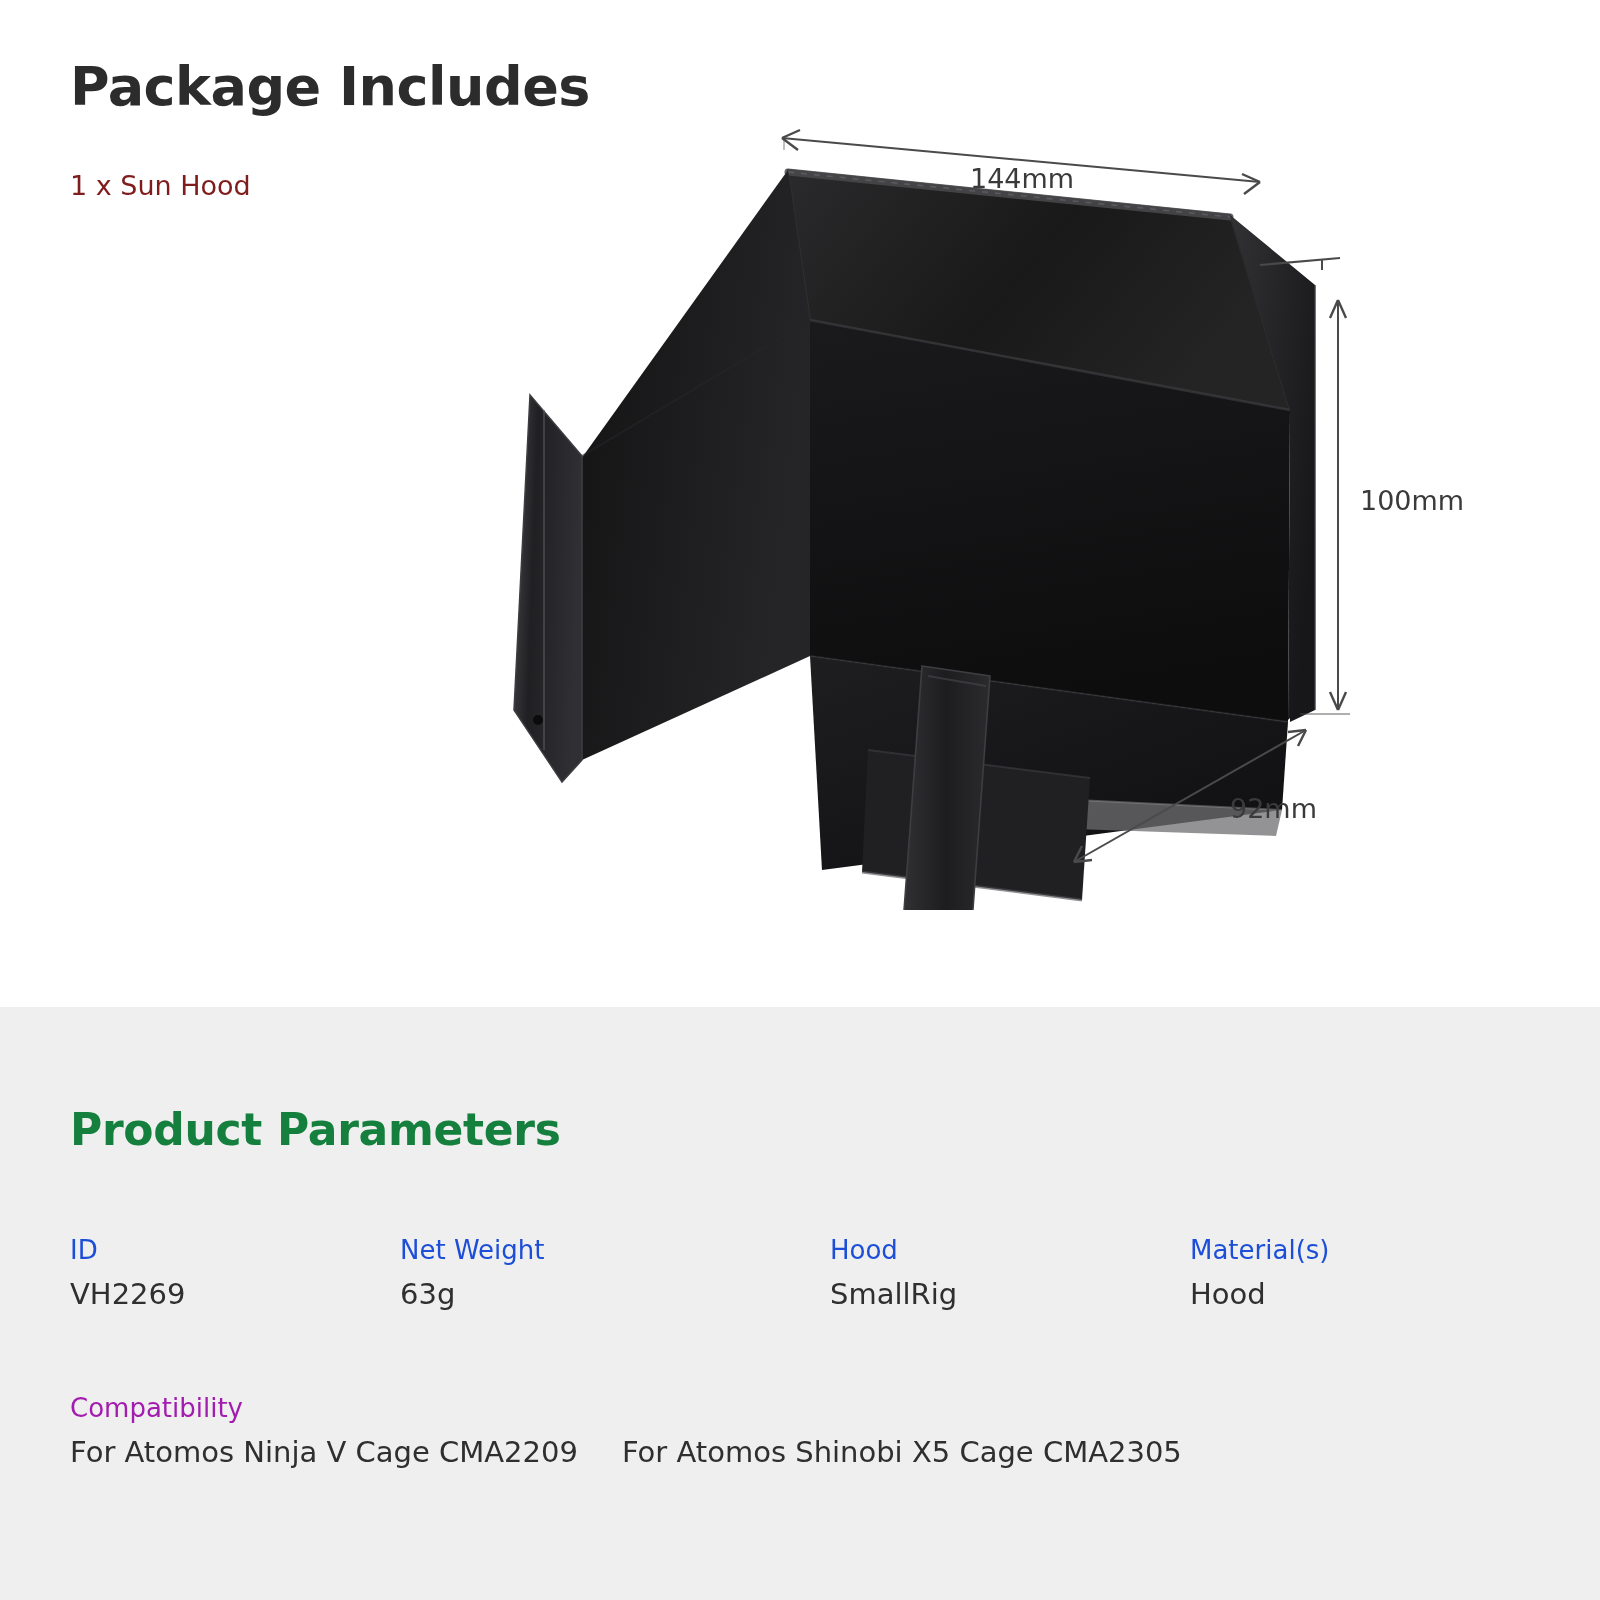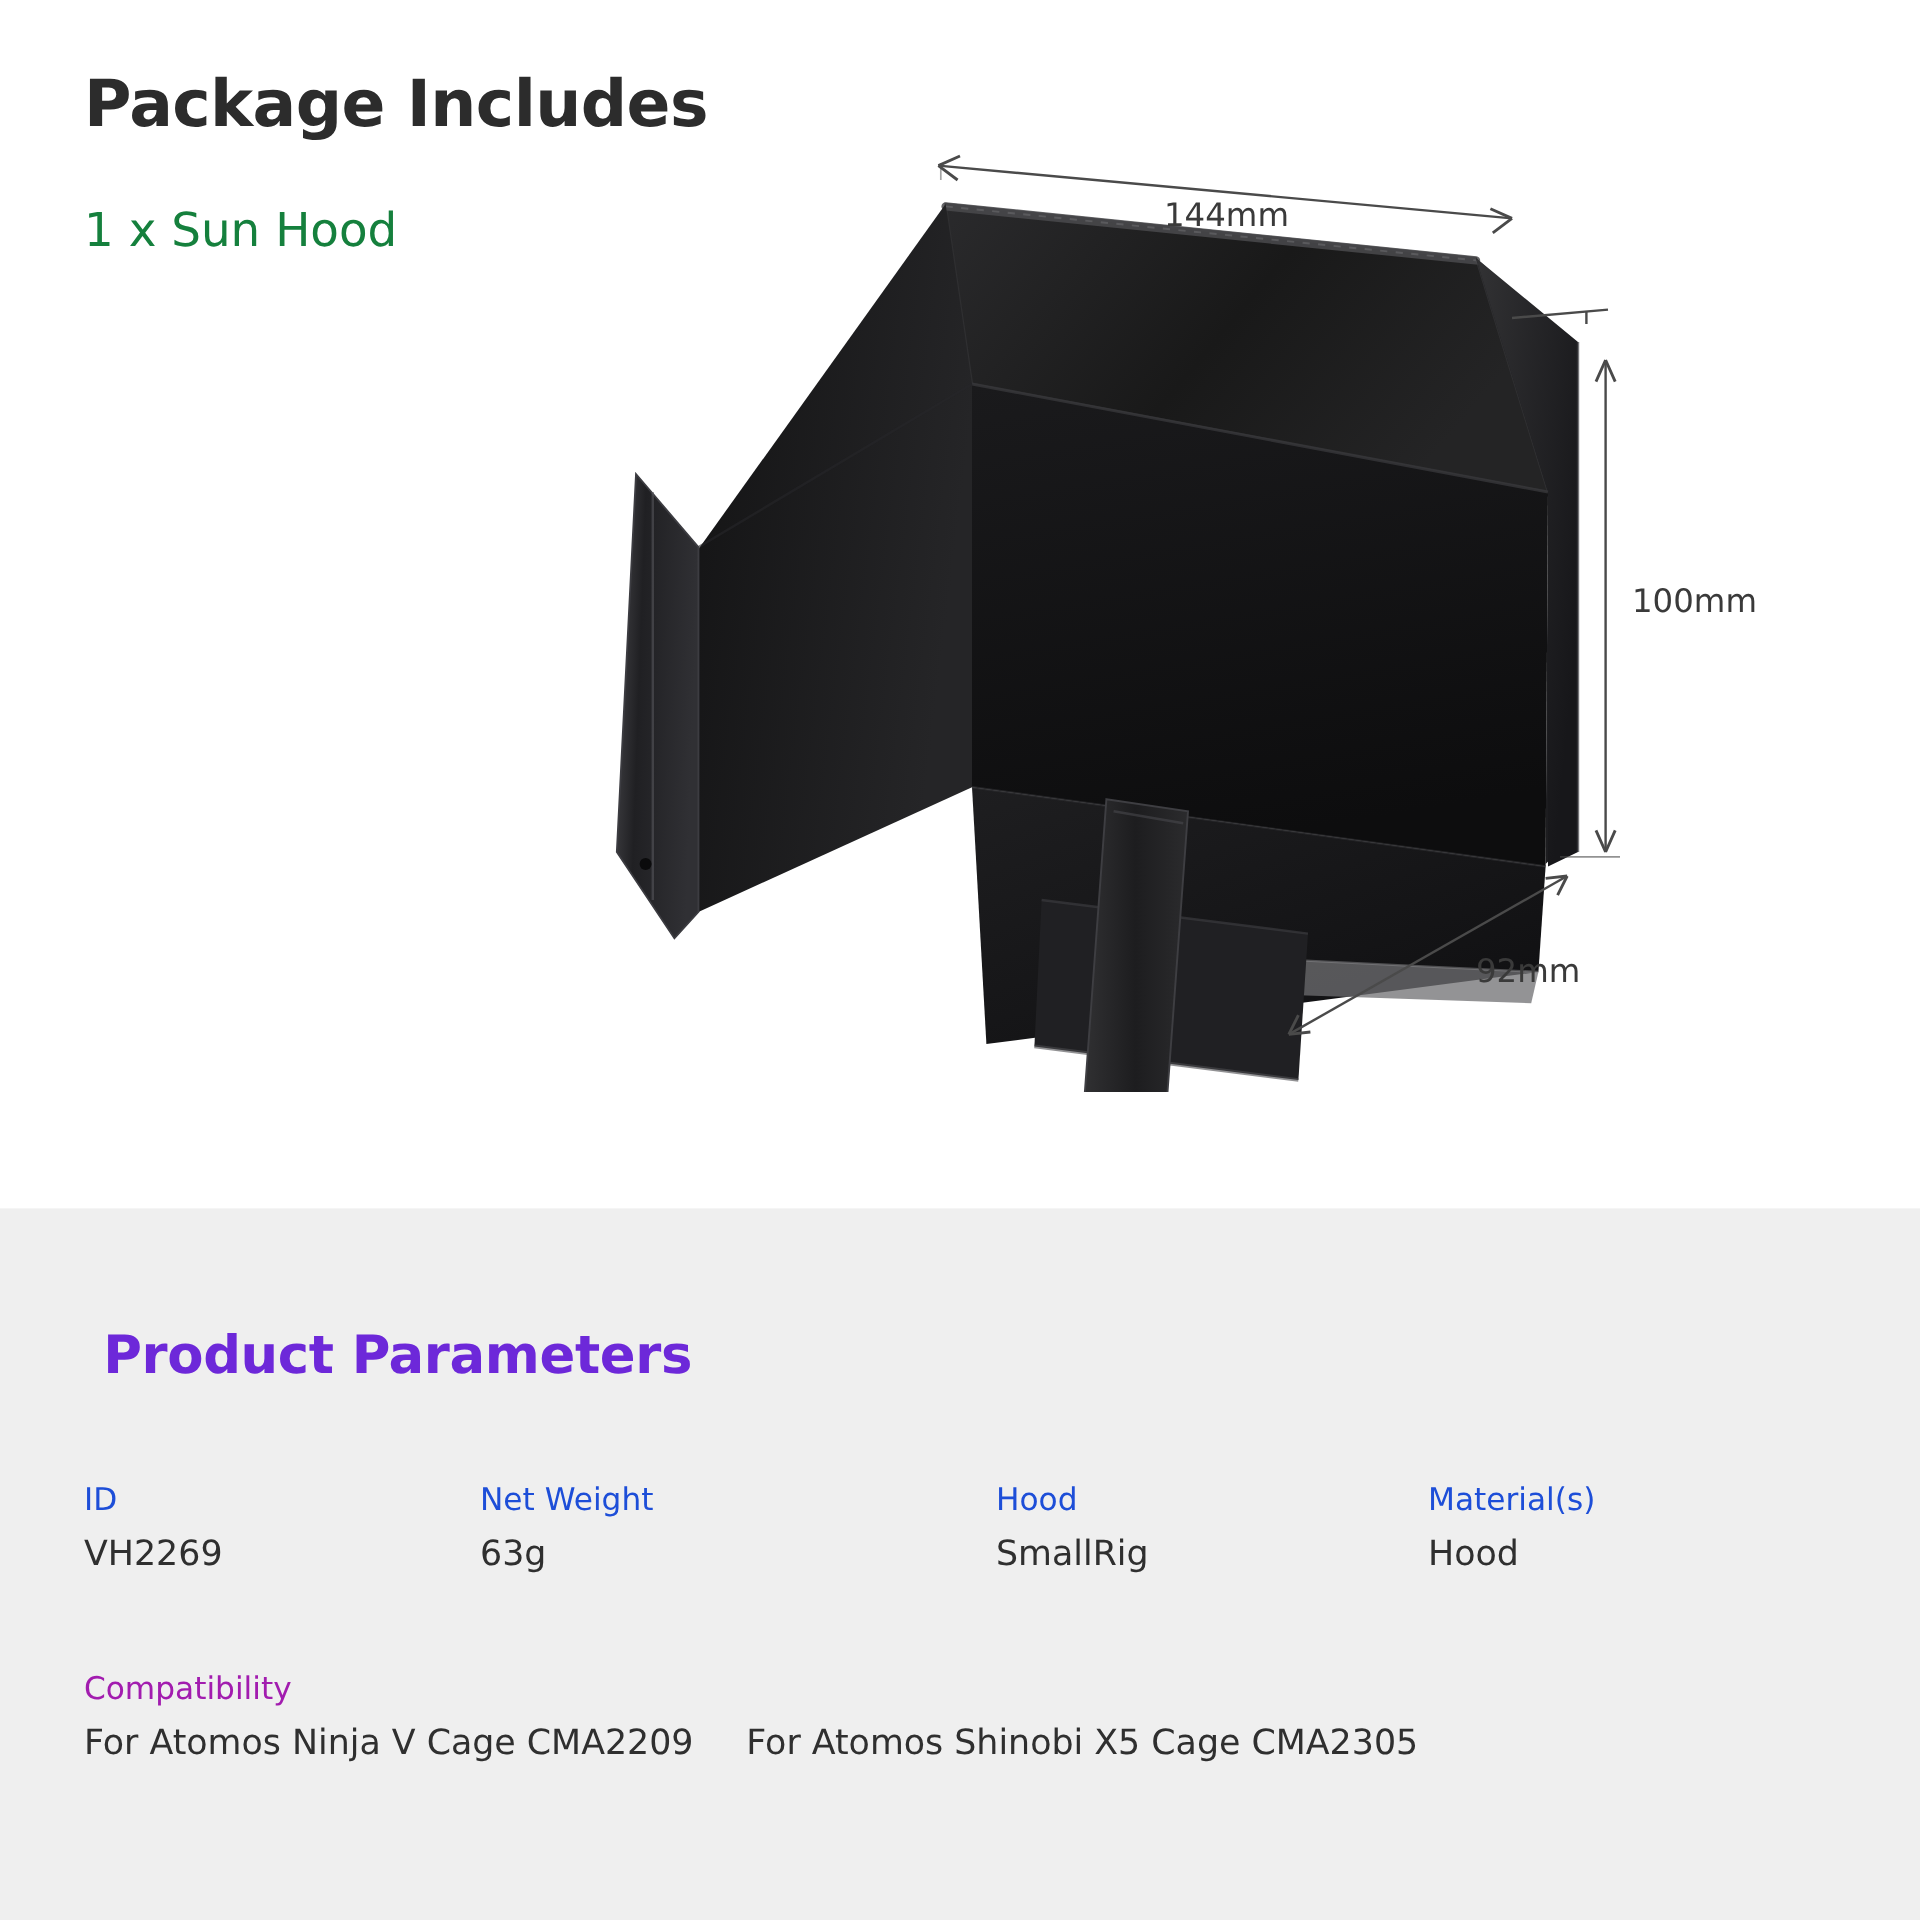--- a/index.html
+++ b/index.html
@@ -29,22 +29,22 @@
     position: absolute;
     left: 70px; top: 55px;
     font-size: 54px;
     font-weight: bold;
     color: #2c2c2c;
     letter-spacing: -0.5px;
   }
   .package-item {
     position: absolute;
     left: 70px; top: 170px;
-    font-size: 39px;
-    color: #15803d;
+    font-size: 27px;
+    color: #7f1d1d;
   }
 
   
   .product-figure {
     position: absolute;
     left: 470px; top: 110px;
     width: 1010px;
     height: 800px;
   }
   .hood-svg { display: block; }
@@ -52,24 +52,24 @@
   
   .bottom-section {
     position: absolute;
     left: 0; top: 1007px;
     width: 1600px;
     height: 593px;
     background: #efefef;
   }
   .params-title {
     position: absolute;
-    left: 86px; top: 97px;
+    left: 70px; top: 97px;
     font-size: 44px;
     font-weight: bold;
-    color: #6d28d9;
+    color: #15803d;
     letter-spacing: -0.3px;
     text-align: center;
   }
   .spec-grid {
     position: absolute;
     left: 70px; top: 228px;
     width: 1470px;
     display: flex;
   }
   .spec-col { flex: 0 0 auto; }

